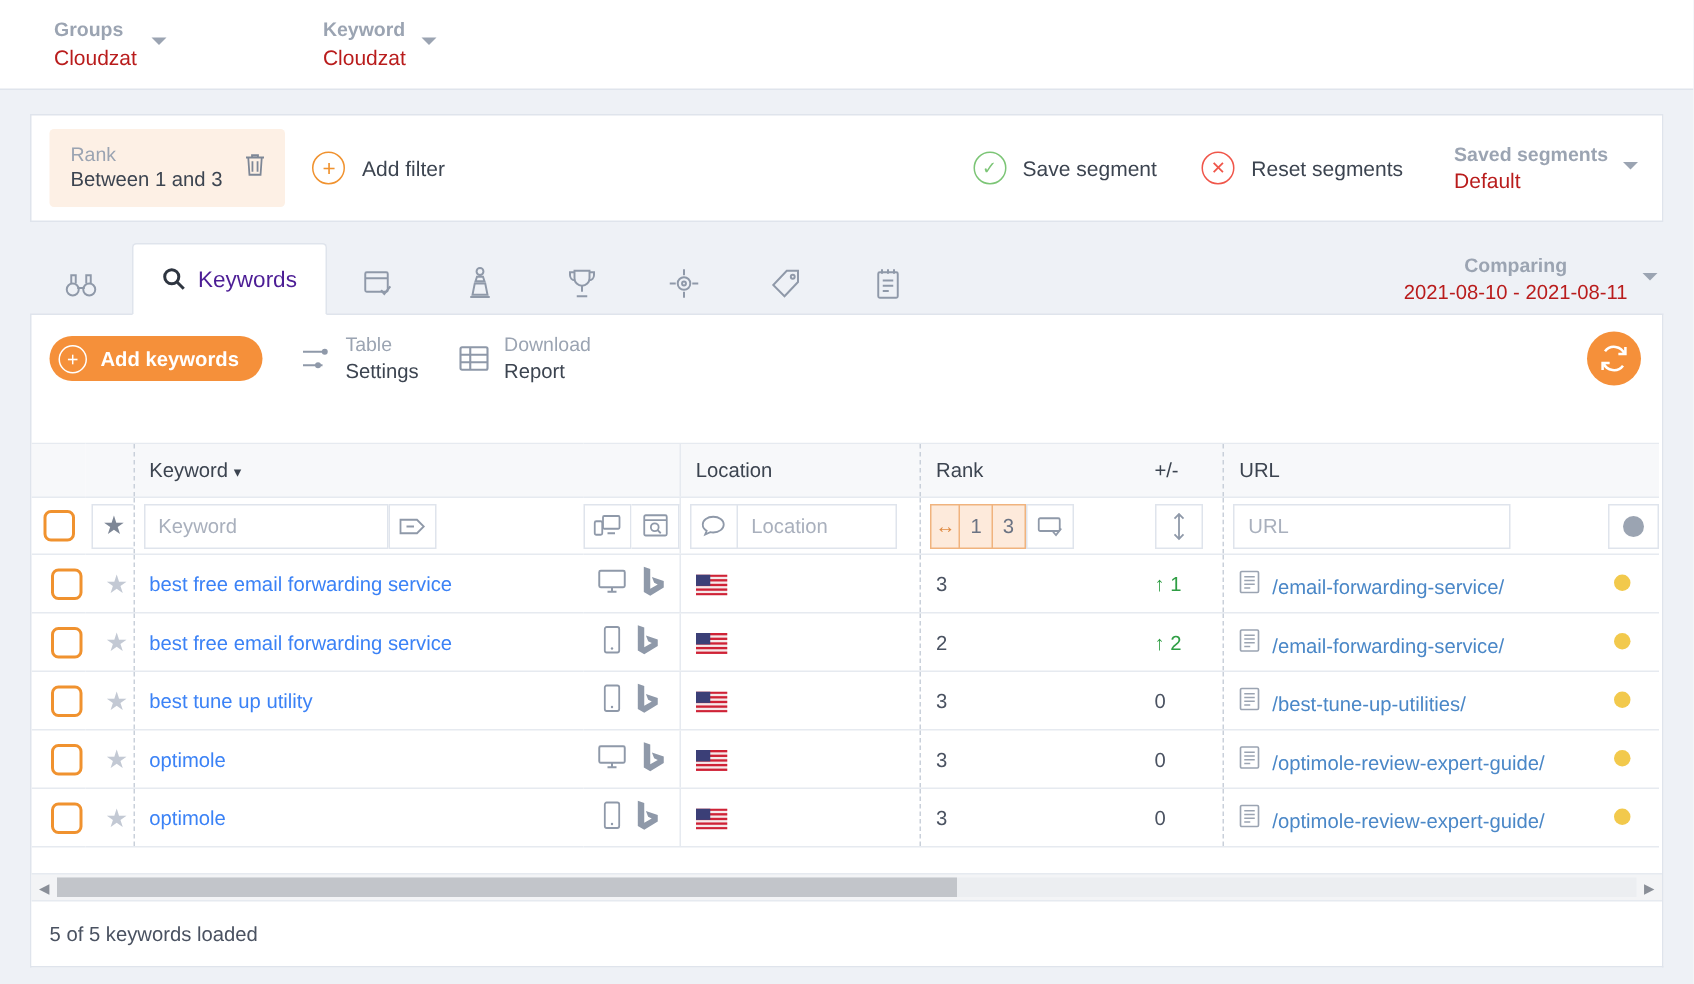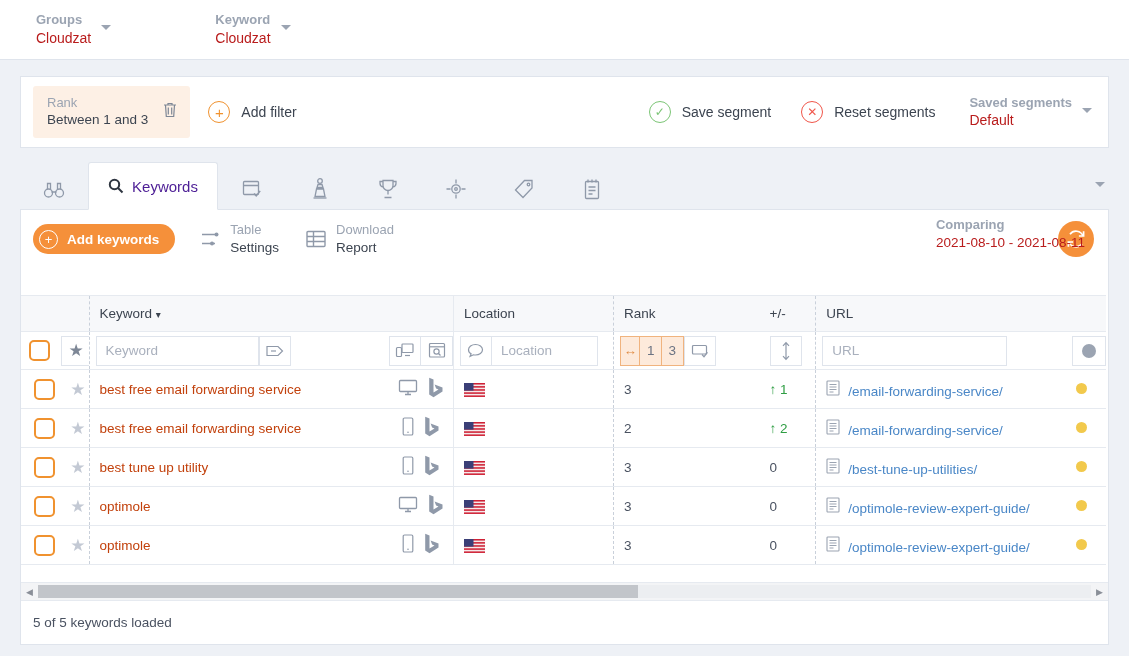--- a/index.html
+++ b/index.html
@@ -76,21 +76,21 @@
   .tab.active {
     width: 130px; height: 48px; background: #fff;
     border: 1px solid #dfe4ec; border-bottom: 1px solid #fff;
     border-radius: 3px 3px 0 0; color: #4c1d95;
     font-size: 15px; gap: 8px; margin-bottom: -1px; z-index: 2;
   }
   .comparing {
     position: absolute; right: 4px; top: 6px;
     display: flex; align-items: flex-start;
   }
-  .comparing .tsl { line-height: 1.35; text-align: left; margin-top: 48px; }
+  .comparing .tsl { line-height: 1.35; text-align: center; }
   .comparing .ts-value { font-size: 13.5px; }
 
   
   .panel {
     margin: 0 20px; background: #fff;
     border: 1px solid #dfe4ec; border-top: none;
     height: 435px; display: flex; flex-direction: column;
   }
   .toolbar {
     height: 58px; display: flex; align-items: center;
@@ -147,21 +147,21 @@
   .chkbox {
     width: 21px; height: 21px; border: 2px solid #f0922f;
     border-radius: 5px; display: inline-block; vertical-align: middle;
   }
   .star { color: #c3c9d4; font-size: 17px; }
   .star.hdr { color: #7e8796; }
   .star-cell {
     width: 30px; height: 30px; border: 1px solid #dfe4ec;
     display: flex; align-items: center; justify-content: center;
   }
-  .kwlink { color: #c2410c; font-size: 13.5px; }
+  .kwlink { color: #3b82f6; font-size: 13.5px; }
   .urllink { color: #4a87c7; font-size: 13.5px; margin-left: 8px; }
   .inp {
     height: 30px; border: 1px solid #dfe4ec; background: #fff;
     display: flex; align-items: center; padding-left: 9px;
     color: #a9b0bd; font-size: 13.5px;
   }
   .inp-grp { display: flex; align-items: stretch; }
   .ibtn {
     width: 32px; height: 30px; border: 1px solid #dfe4ec;
     display: flex; align-items: center; justify-content: center;

